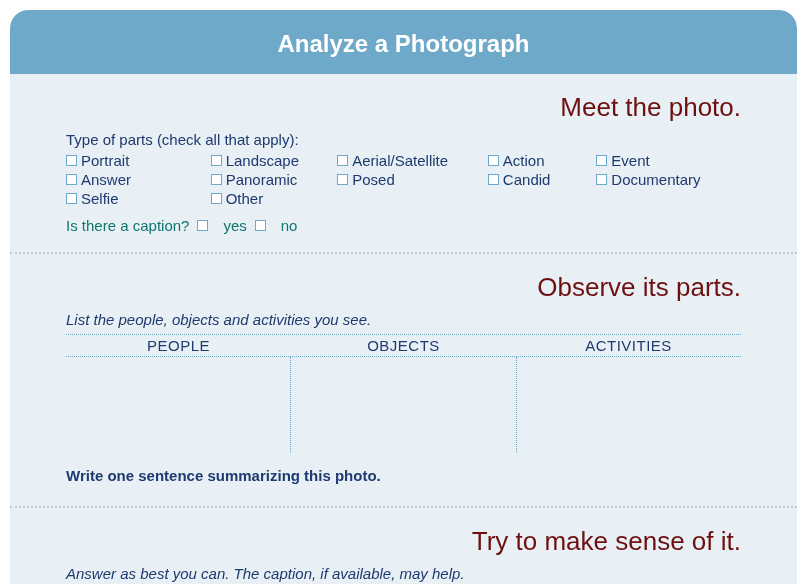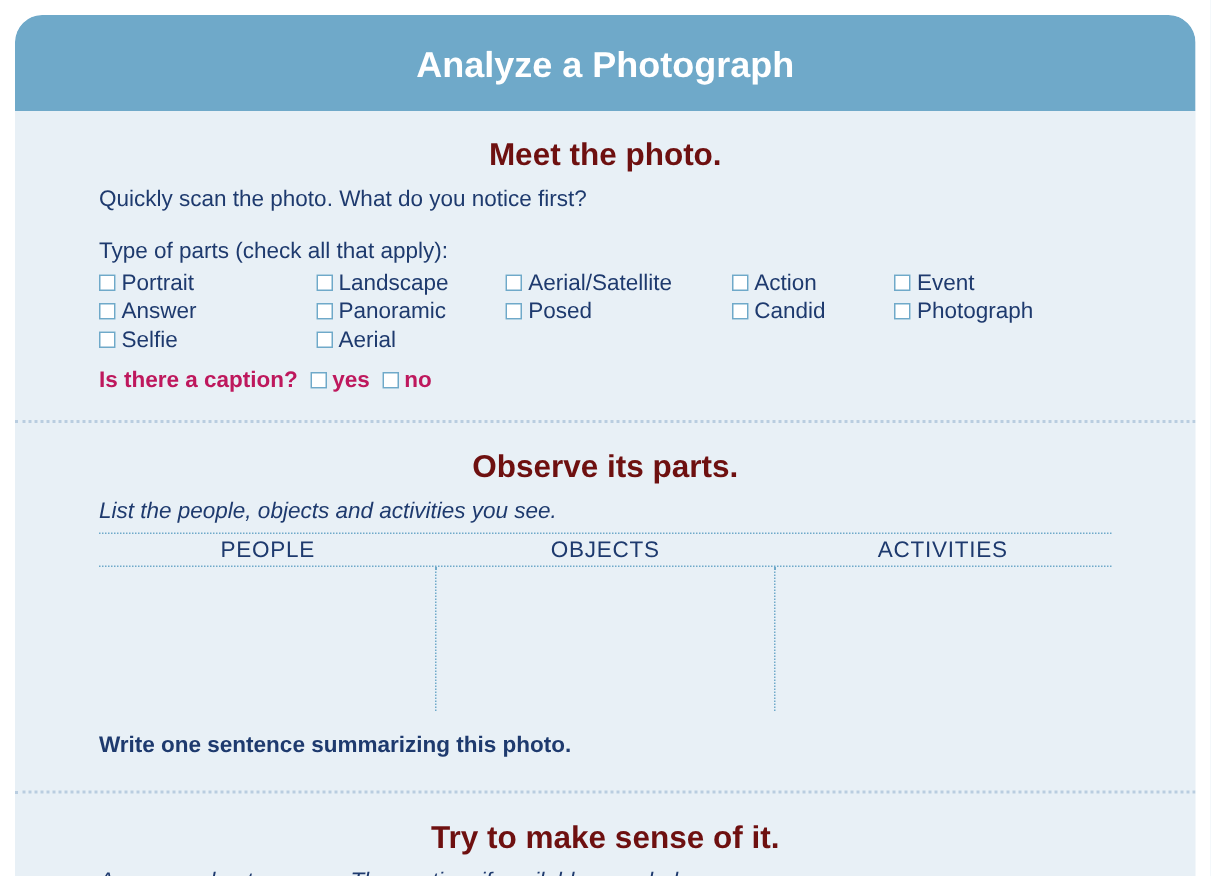--- a/index.html
+++ b/index.html
@@ -22,23 +22,23 @@
     font-size: 24px;
     text-align: center;
     padding: 20px 0 16px 0;
     border-radius: 18px 18px 0 0;
   }
   .section {
     padding: 18px 56px 18px 56px;
   }
   .section-title {
     color: #6e1010;
-    font-weight: bold;
-    font-size: 21px;
-    text-align: center;
+    font-weight: normal;
+    font-size: 26px;
+    text-align: right;
     margin-bottom: 8px;
   }
   .prompt {
     color: #1e3a6e;
     font-size: 15px;
     margin-bottom: 18px;
   }
   .subprompt {
     color: #1e3a6e;
     font-size: 15px;
@@ -65,32 +65,31 @@
   }
   .check-box {
     display: inline-block;
     width: 11px;
     height: 11px;
     border: 1.5px solid #6fa9c9;
     background: #fff;
     flex-shrink: 0;
   }
   .caption-row {
-    color: #be185d;
+    color: #0f766e;
     font-size: 15px;
     display: flex;
     align-items: center;
     gap: 8px;
     margin-top: 6px;
-    font-weight: bold;
   }
   .inline-check {
     display: inline-flex;
     align-items: center;
-    gap: 4px;
+    gap: 15px;
   }
   .dotted-divider {
     border: none;
     border-top: 2px dotted #b9cde0;
     margin: 0;
   }
   .obs-header-row {
     display: flex;
     border-top: 1px dotted #6fa9c9;
     border-bottom: 1px dotted #6fa9c9;
@@ -120,21 +119,20 @@
 <body>
 
 <div class="worksheet">
 
   <div class="header-banner">
     <span>Analyze a Photograph</span>
   </div>
 
   <div class="section">
     <div class="section-title">Meet the photo.</div>
-    <div class="prompt">Quickly scan the photo. What do you notice first?</div>
 
     <div class="subprompt">Type of parts (check all that apply):</div>
 
     <div class="type-grid">
       <div class="check-item">
           <span class="check-box"></span>
           <span>Portrait</span>
         </div>
       <div class="check-item">
           <span class="check-box"></span>
@@ -165,29 +163,29 @@
           <span class="check-box"></span>
           <span>Posed</span>
         </div>
       <div class="check-item">
           <span class="check-box"></span>
           <span>Candid</span>
         </div>
 
       <div class="check-item">
           <span class="check-box"></span>
-          <span>Photograph</span>
+          <span>Documentary</span>
         </div>
       <div class="check-item">
           <span class="check-box"></span>
           <span>Selfie</span>
         </div>
       <div class="check-item">
           <span class="check-box"></span>
-          <span>Aerial</span>
+          <span>Other</span>
         </div>
       <div></div>
       <div></div>
     </div>
 
     <div class="caption-row">
       <span>Is there a caption?</span>
       <span class="inline-check">
           <span class="check-box"></span>
           <span>yes</span>

